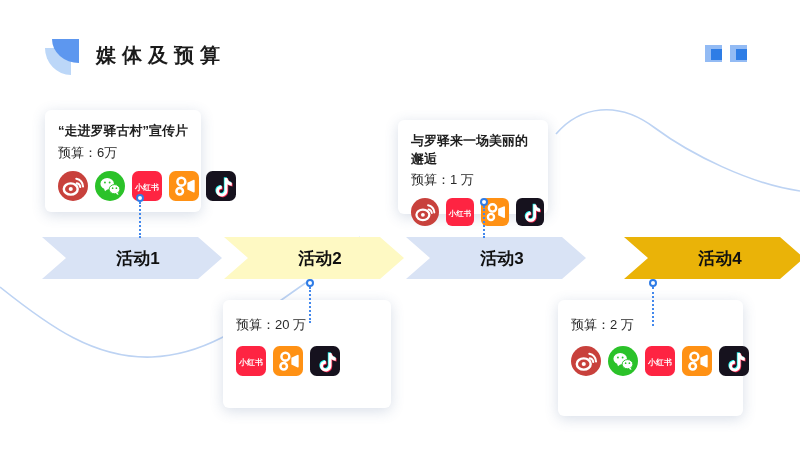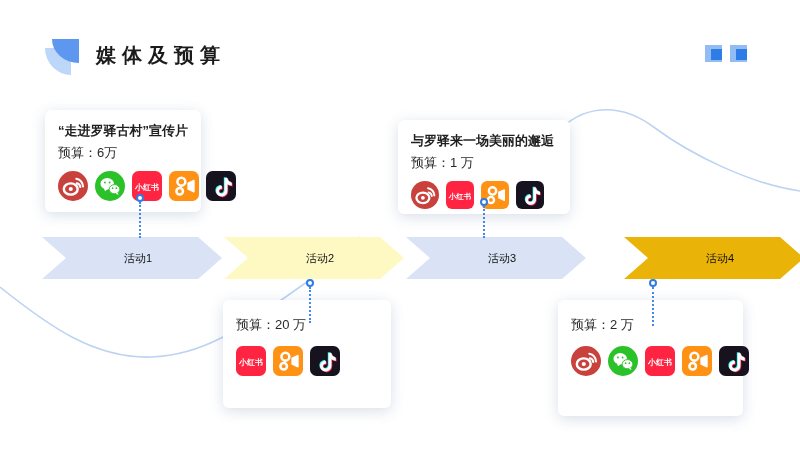--- a/index.html
+++ b/index.html
@@ -23,36 +23,36 @@
   .deco-squares .sq{position:relative;width:17px;height:17px;background:#93bbf4;}
   .deco-squares .sq::after{
     content:"";position:absolute;right:0;bottom:2px;width:11px;height:11px;background:#2e7de6;
   }
 
   
   .arrow{
     position:absolute;top:237px;height:42px;width:180px;z-index:1;
     display:flex;align-items:center;justify-content:center;
     clip-path:polygon(0 0, calc(100% - 24px) 0, 100% 50%, calc(100% - 24px) 100%, 0 100%, 24px 50%);
-    font-size:11px;font-weight:400;color:#101010;
+    font-size:17px;font-weight:700;color:#101010;
   }
   .arrow span{margin-left:12px;}
   .a1{left:42px;background:#d9e3f5;}
   .a2{left:224px;background:#fef9c3;}
   .a3{left:406px;background:#d9e3f5;}
   .a4{left:624px;background:#eab308;justify-content:center;}
 
   
   .card{
     position:absolute;z-index:2;box-sizing:border-box;background:#fff;border-radius:6px;
     box-shadow:0 3px 14px rgba(60,90,140,.20);padding:12px 13px;
   }
   .card-1{left:45px;top:110px;width:156px;height:102px;}
   .card-2{left:223px;top:300px;width:168px;height:108px;}
-  .card-3{left:398px;top:120px;width:172px;height:94px;}
+  .card-3{left:398px;top:120px;width:150px;height:94px;}
   .card-4{left:558px;top:300px;width:185px;height:116px;}
   .card-title{margin:0;font-size:13px;font-weight:700;color:#1f1f1f;line-height:1.35;}
   .card-budget{margin:4px 0 0;font-size:13px;color:#2a2a2a;}
   .icons{display:flex;gap:7px;margin-top:9px;}
   .icons .icon-def{display:block;line-height:0;}
   .icons svg{width:30px;height:30px;display:block;}
   .card-3 .icons svg{width:28px;height:28px;}
   .card-2 .icons{margin-top:12px;}
   .card-4 .icons{margin-top:12px;}
 

